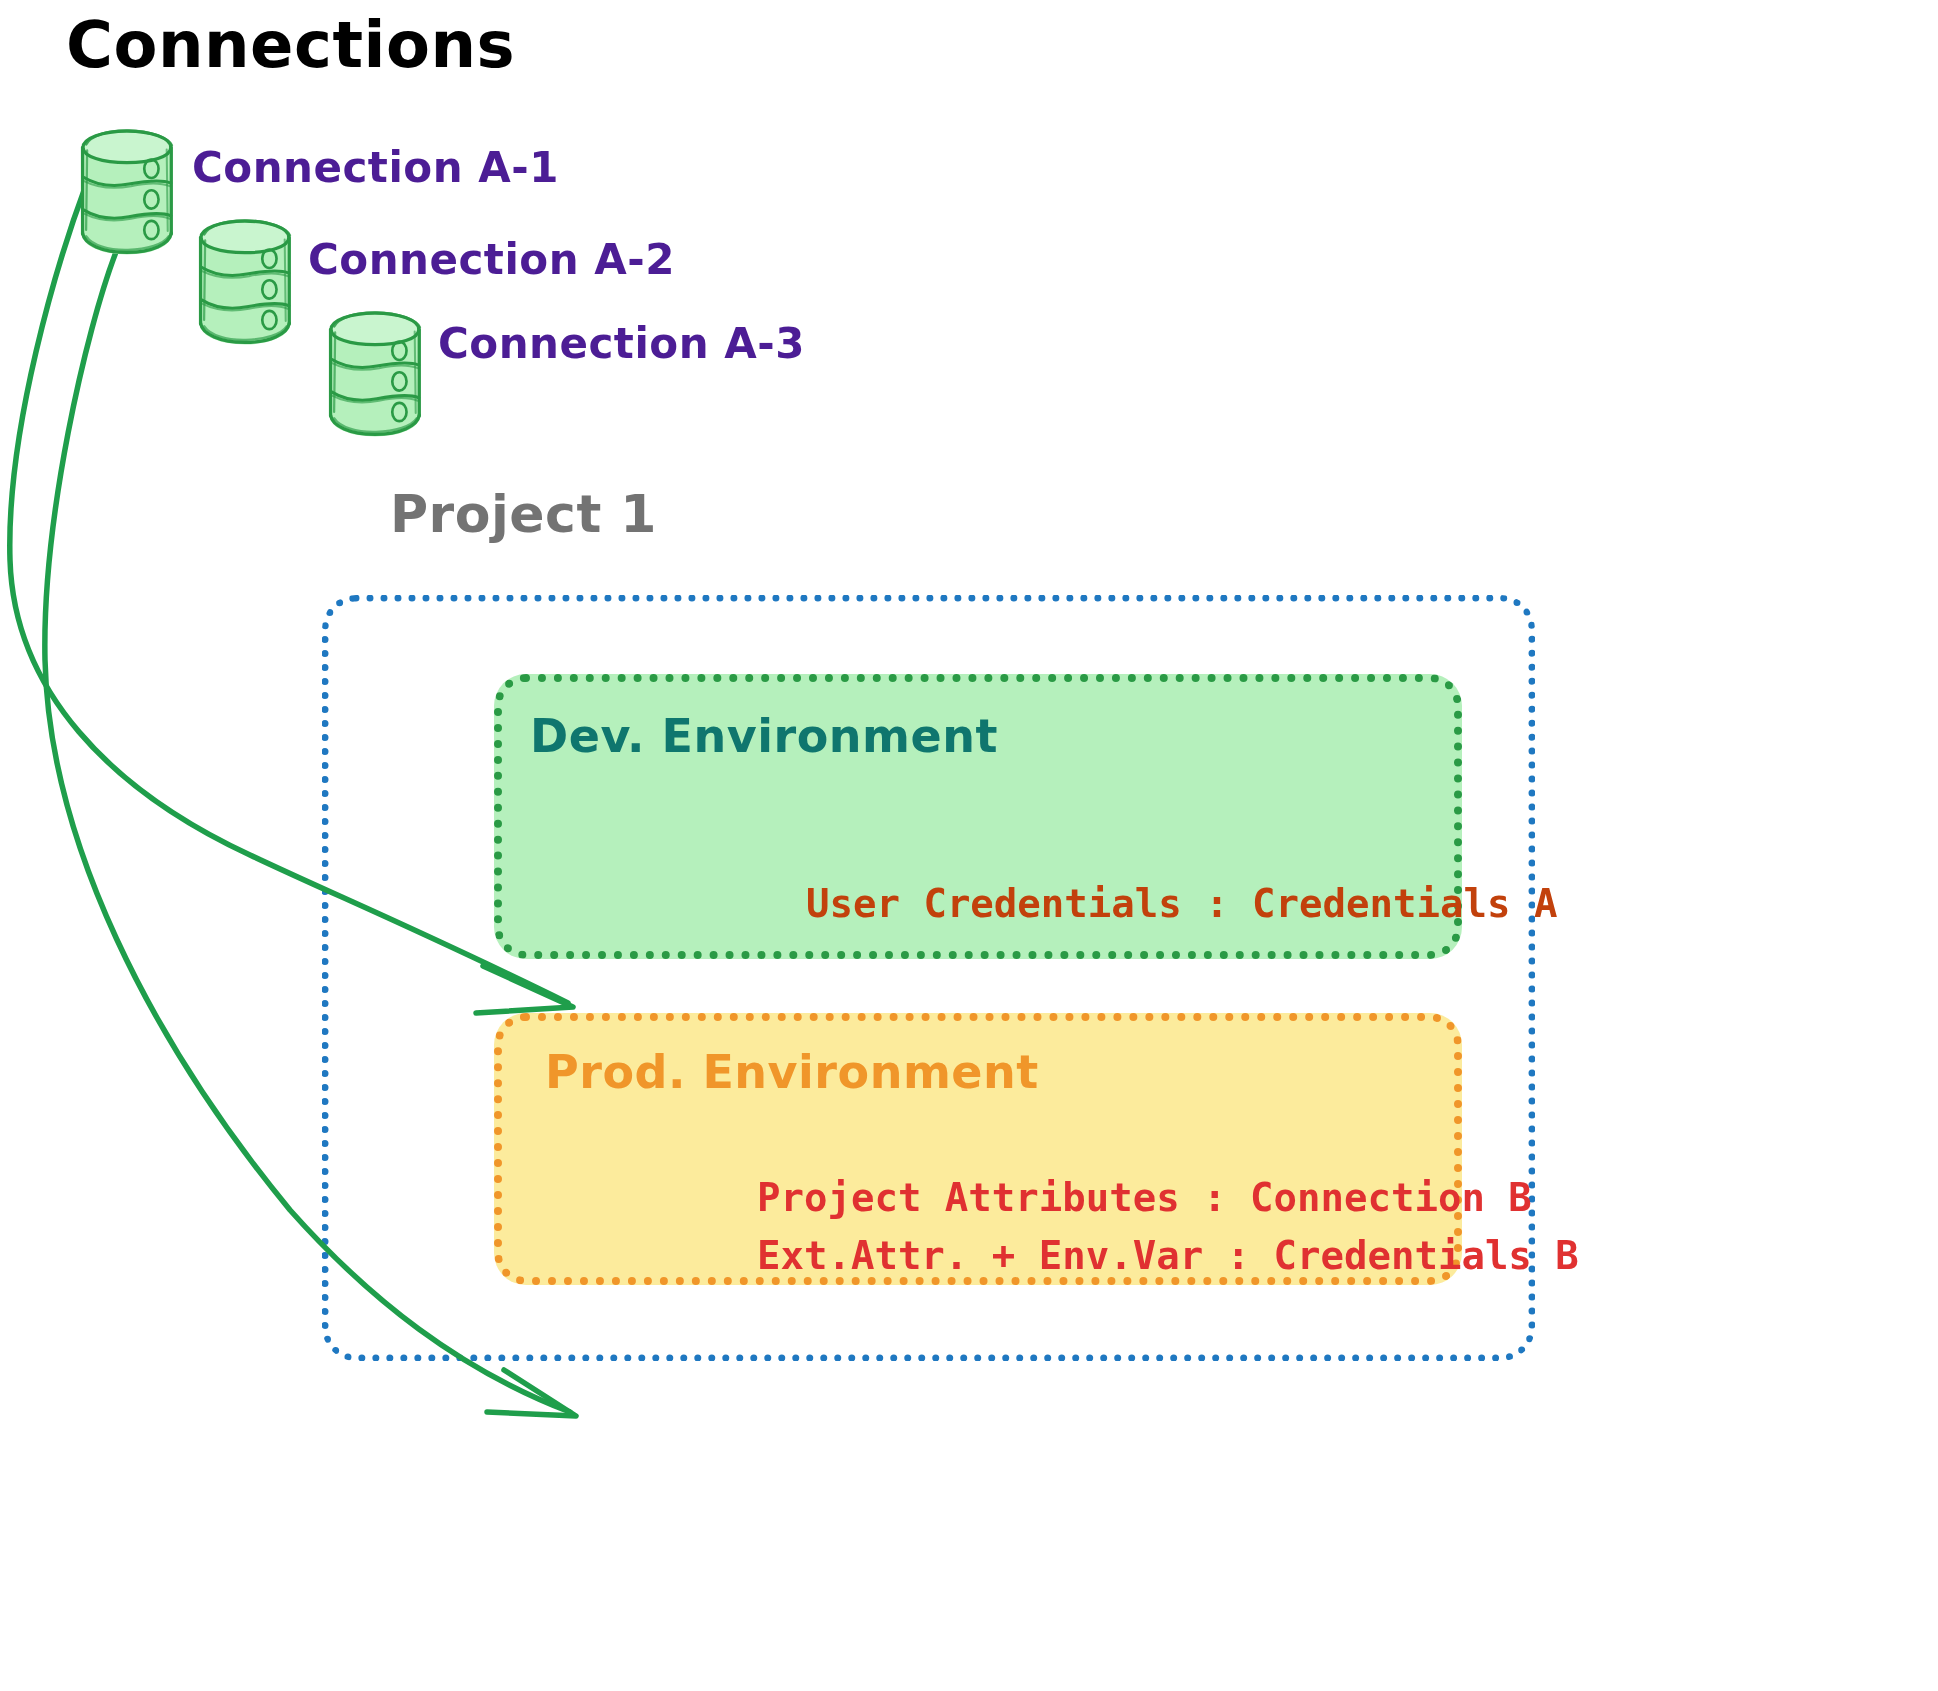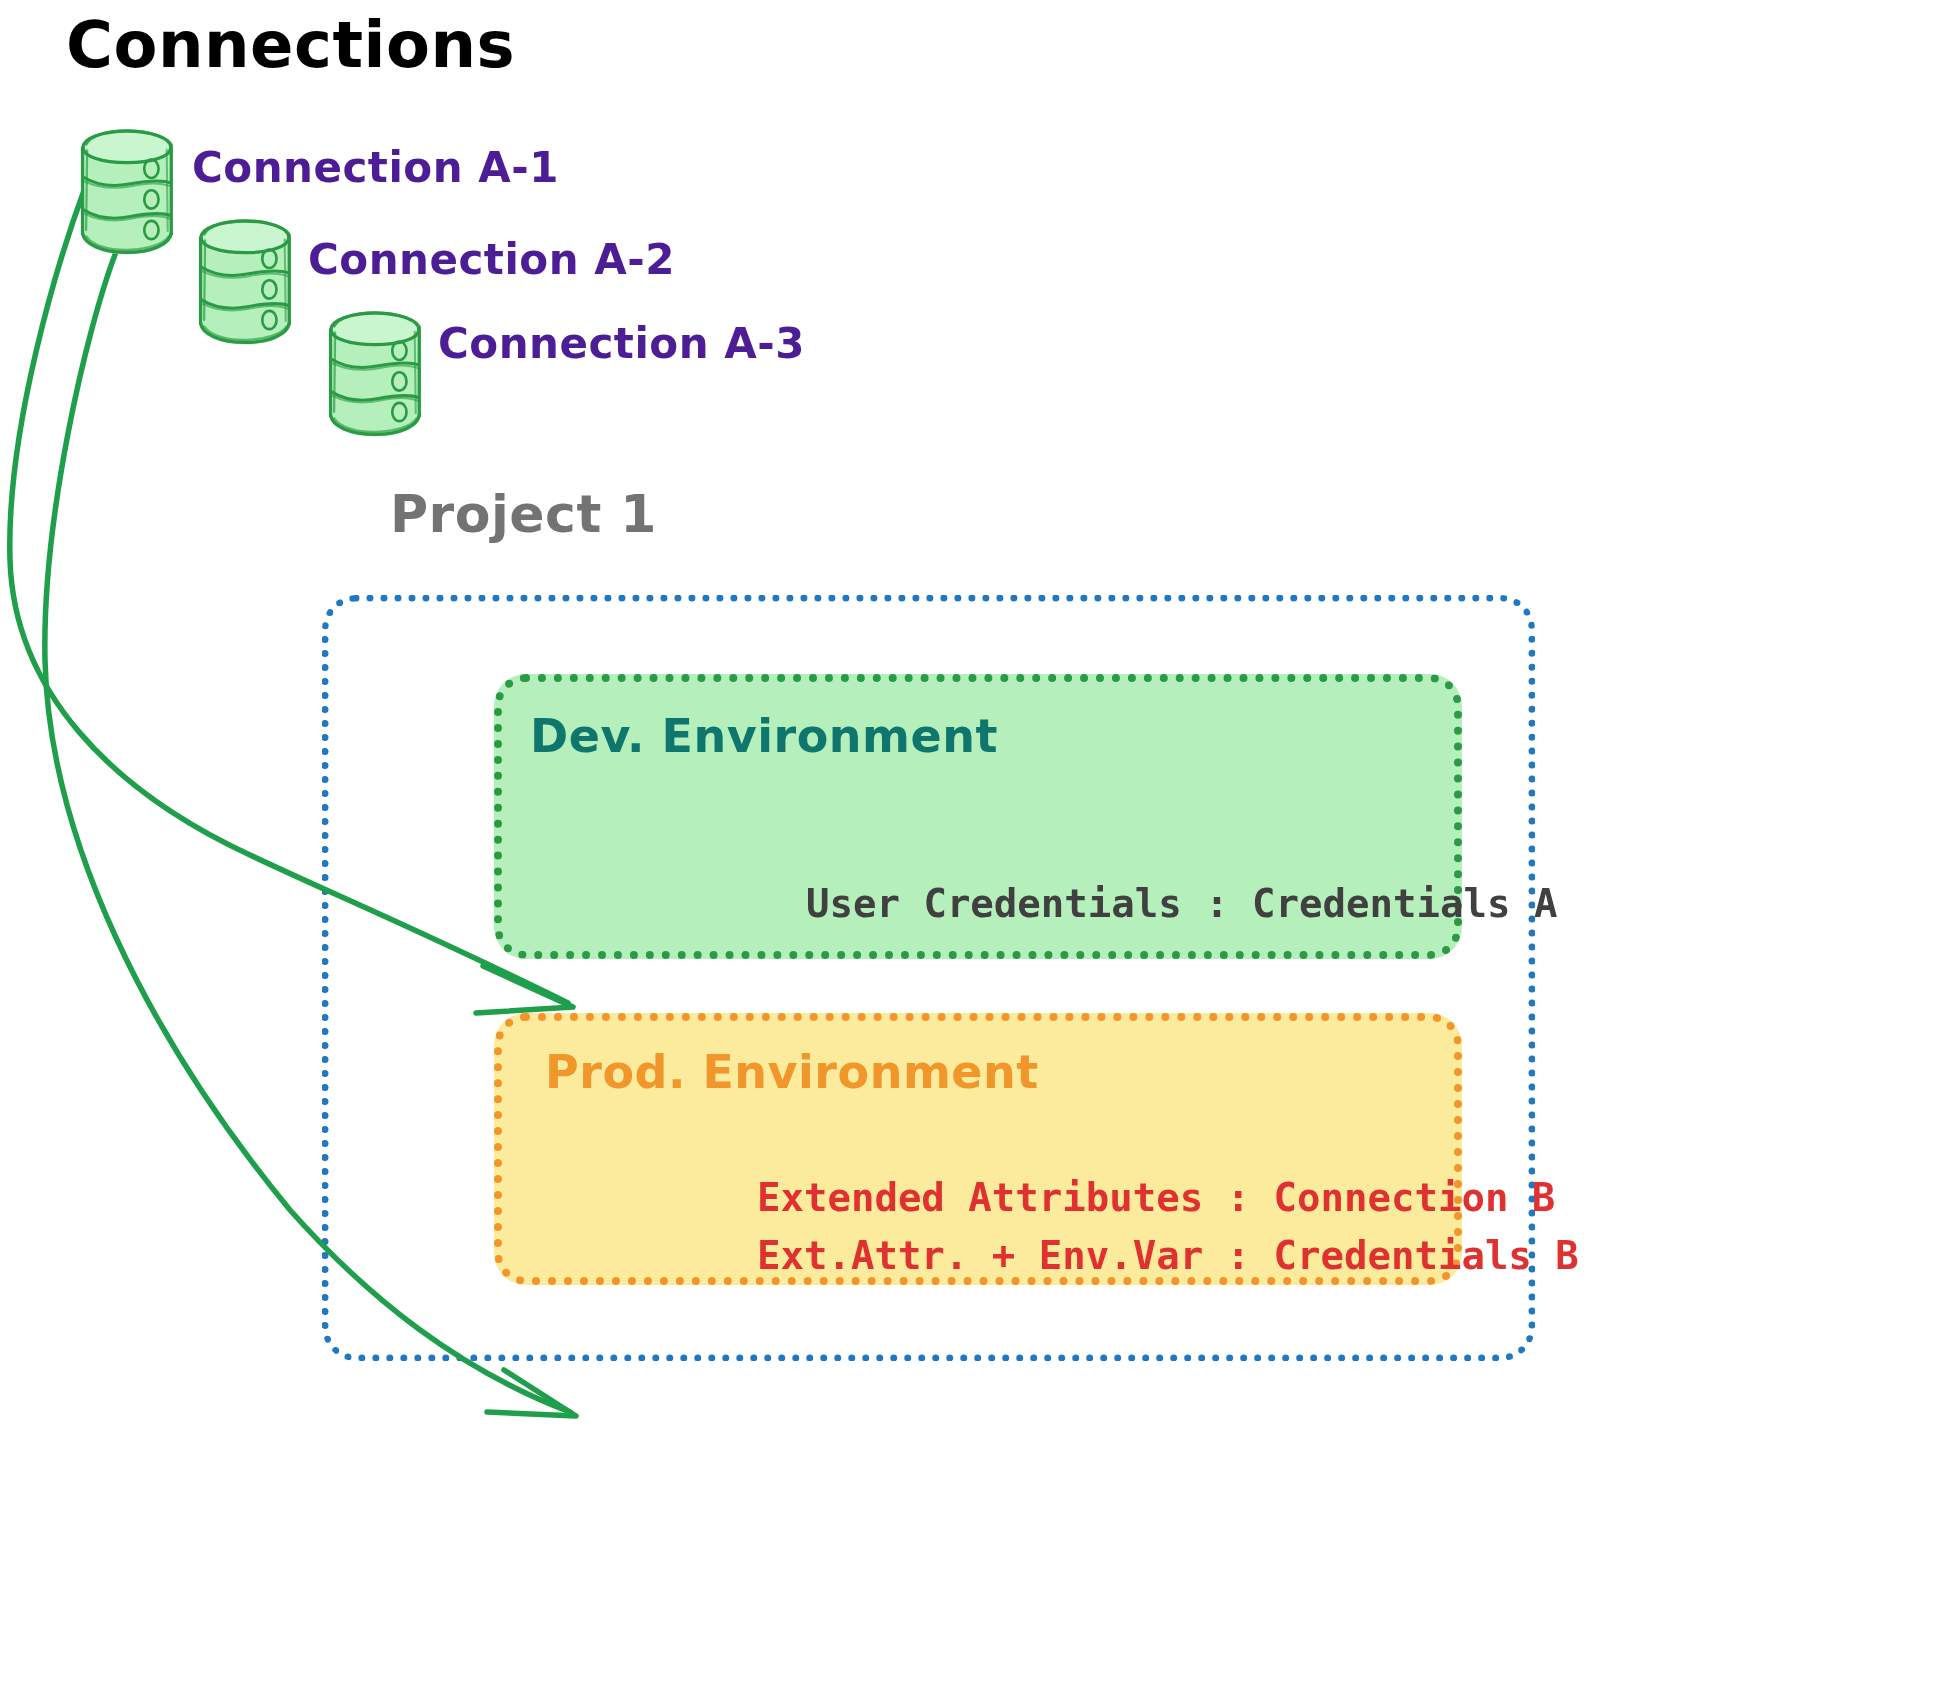--- a/index.html
+++ b/index.html
@@ -75,21 +75,21 @@
     left: 545px;
     top: 1048px;
     font-size: 46px;
     color: #f0962a;
   }
 
   #dev-cred-line {
     left: 806px;
     top: 884px;
     font-size: 39px;
-    color: #404040;
+    color: #c2410c;
   }
   #prod-line-1 {
     left: 757px;
     top: 1178px;
     font-size: 39px;
     color: #e03131;
   }
   #prod-line-2 {
     left: 757px;
     top: 1228px;
@@ -195,16 +195,16 @@
   <div class="txt handwrite conn-label" id="conn-label-1">Connection A-1</div>
   <div class="txt handwrite conn-label" id="conn-label-2">Connection A-2</div>
   <div class="txt handwrite conn-label" id="conn-label-3">Connection A-3</div>
 
   <div class="txt handwrite" id="project-title">Project 1</div>
 
   <div class="txt handwrite" id="dev-env-label">Dev. Environment</div>
   <div class="txt mono" id="dev-cred-line">User Credentials : Credentials A</div>
 
   <div class="txt handwrite" id="prod-env-label">Prod. Environment</div>
-  <div class="txt mono" id="prod-line-1">Extended Attributes : Connection B</div>
+  <div class="txt mono" id="prod-line-1">Project Attributes : Connection B</div>
   <div class="txt mono" id="prod-line-2">Ext.Attr. + Env.Var : Credentials B</div>
 
 </div>
 
 </body></html>

